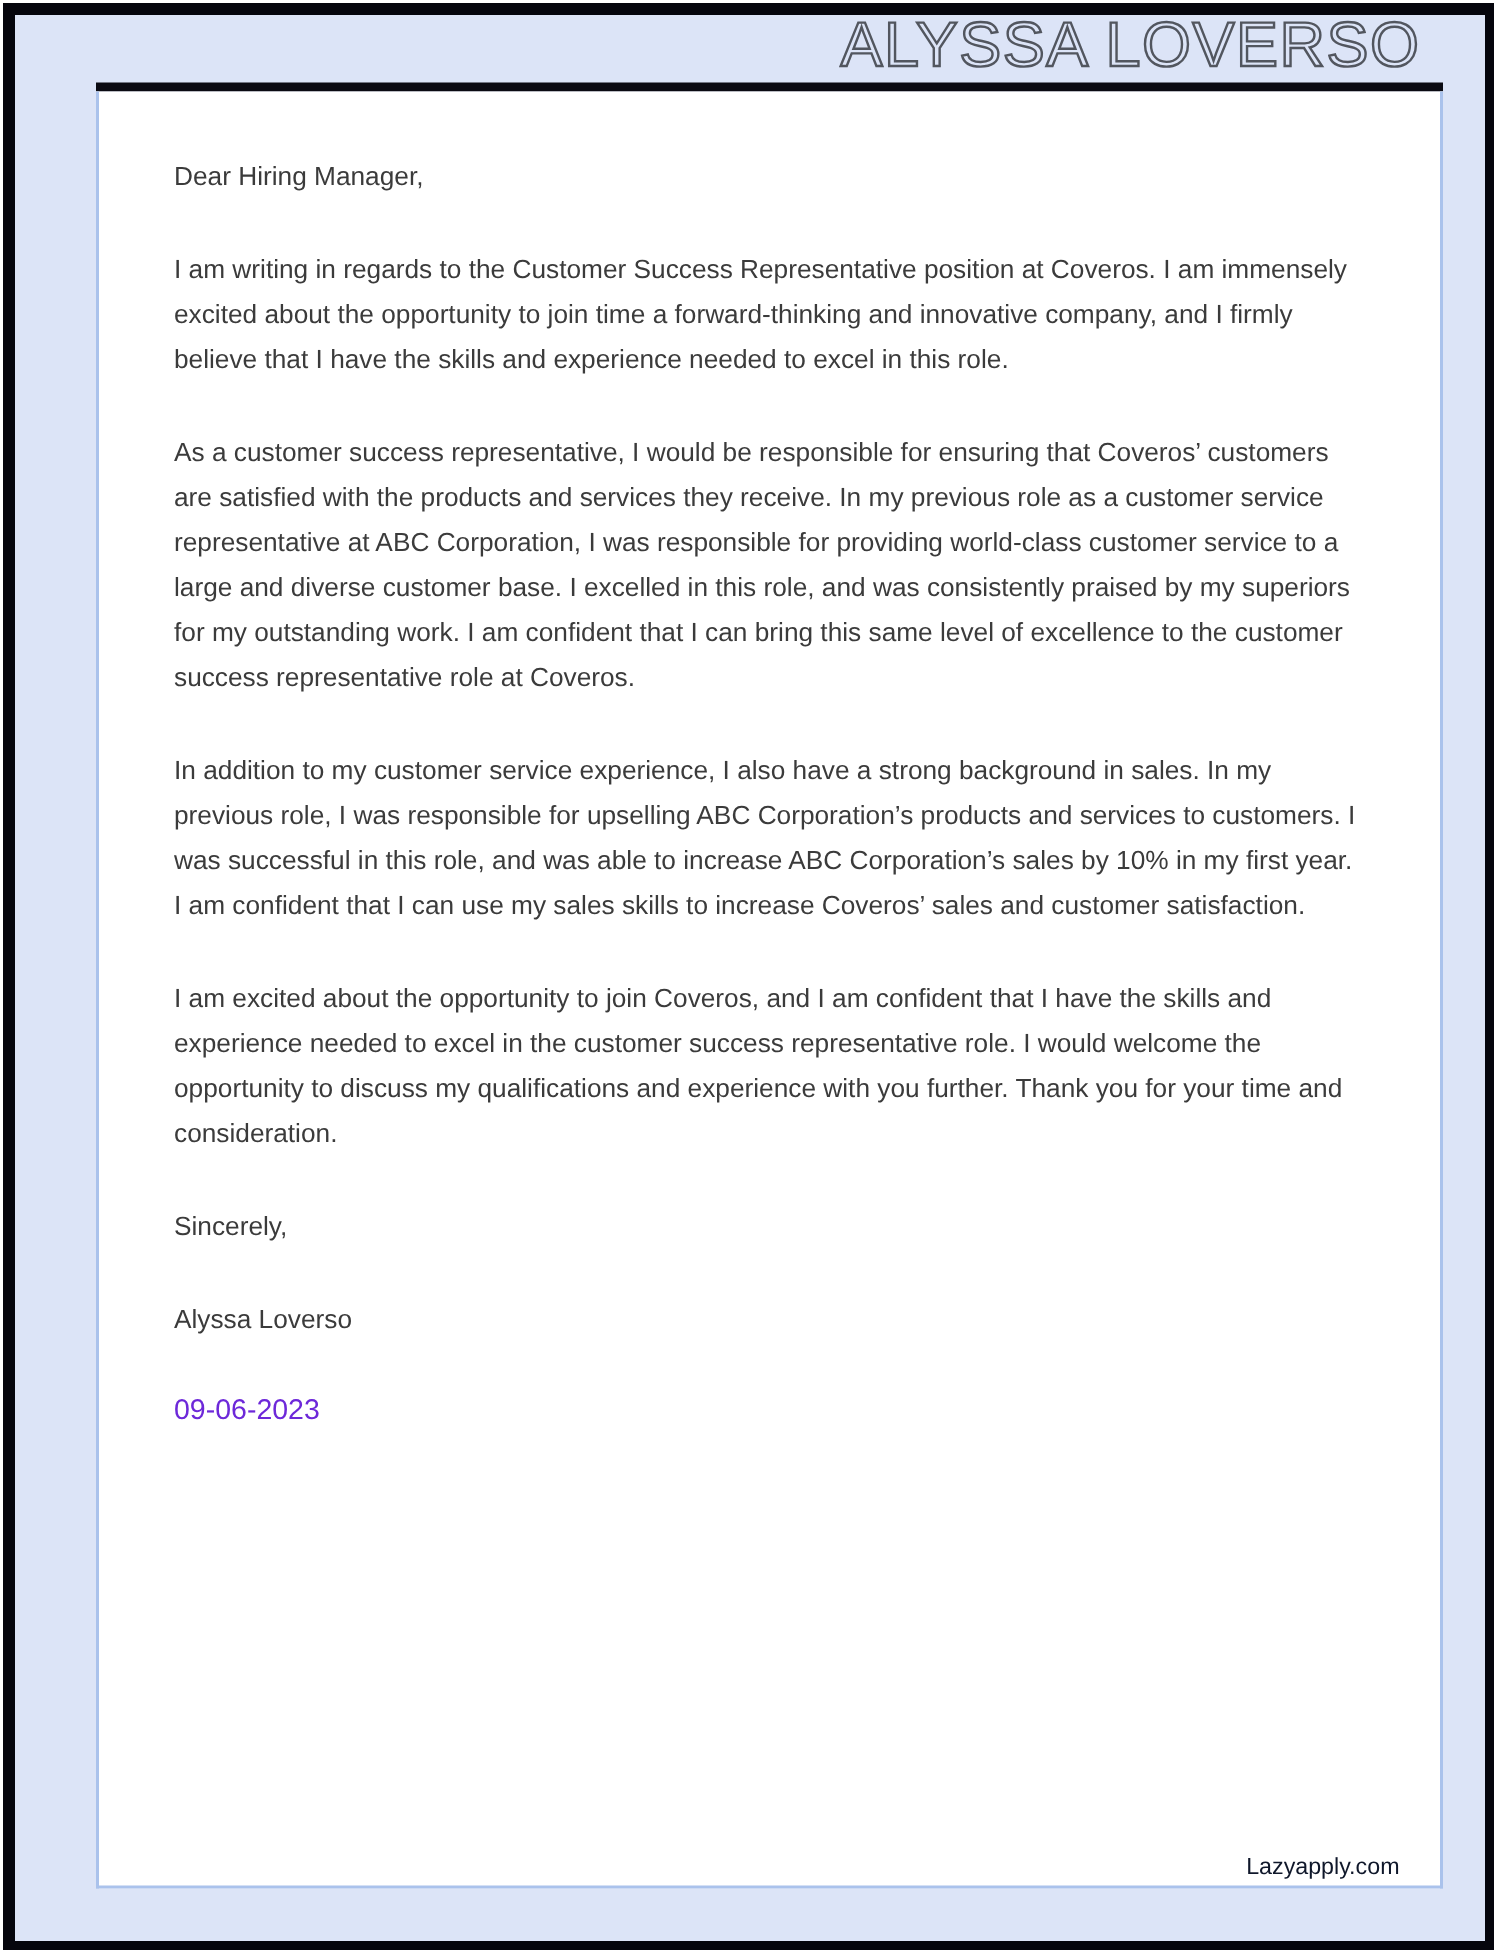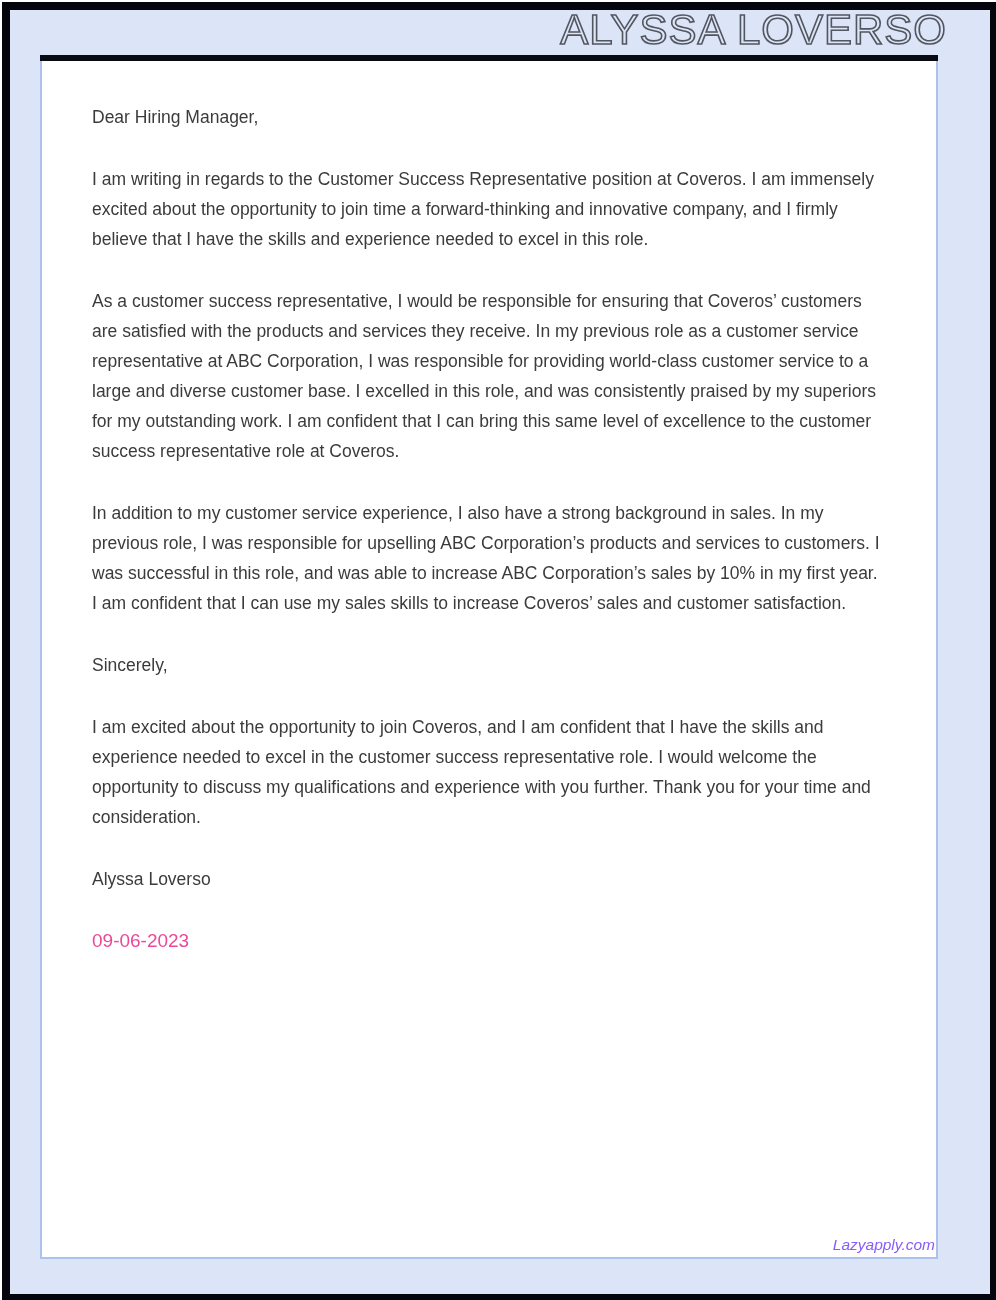--- a/index.html
+++ b/index.html
@@ -27,21 +27,21 @@
     line-height: 1;
     font-weight: 400;
     letter-spacing: 1px;
     color: transparent;
     -webkit-text-stroke: 1.6px #52565f;
     text-stroke: 1.6px #52565f;
     white-space: nowrap;
     padding-bottom: 2px;
   }
   .doc-wrap {
-    margin: 0 28px;
+    margin: 0 52px;
     width: 900px;
   }
   .header-rule {
     height: 6px;
     background: #0a0a12;
   }
   .document {
     background: #ffffff;
     border-left: 2px solid #aac2ec;
     border-right: 2px solid #aac2ec;
@@ -54,26 +54,25 @@
     line-height: 30px;
   }
   .document p { margin-bottom: 30px; }
   .signature-name { margin-bottom: 10px; }
   .date-text {
     font-size: 19px;
     margin-bottom: 0;
   }
   .watermark {
     position: absolute;
-    right: 0;
+    right: 26px;
     bottom: 2px;
     font-size: 15.5px;
-    color: #8b5cf6;
+    color: #0f172a;
     line-height: 18px;
-    font-style: italic;
   }
 </style>
 </head>
 <body>
 
 <div class="page-frame">
 
   <div class="header-zone">
     <div class="header-name">ALYSSA LOVERSO</div>
   </div>
@@ -84,26 +83,26 @@
     <div class="document">
 
       <p>Dear Hiring Manager,</p>
 
       <p>I am writing in regards to the Customer Success Representative position at Coveros. I am immensely excited about the opportunity to join time a forward-thinking and innovative company, and I firmly believe that I have the skills and experience needed to excel in this role.</p>
 
       <p>As a customer success representative, I would be responsible for ensuring that Coveros’ customers are satisfied with the products and services they receive. In my previous role as a customer service representative at ABC Corporation, I was responsible for providing world-class customer service to a large and diverse customer base. I excelled in this role, and was consistently praised by my superiors for my outstanding work. I am confident that I can bring this same level of excellence to the customer success representative role at Coveros.</p>
 
       <p>In addition to my customer service experience, I also have a strong background in sales. In my previous role, I was responsible for upselling ABC Corporation’s products and services to customers. I was successful in this role, and was able to increase ABC Corporation’s sales by 10% in my first year. I am confident that I can use my sales skills to increase Coveros’ sales and customer satisfaction.</p>
 
+      <p>I am excited about the opportunity to join Coveros, and I am confident that I have the skills and experience needed to excel in the customer success representative role. I would welcome the opportunity to discuss my qualifications and experience with you further. Thank you for your time and consideration.</p>
+
       <p>Sincerely,</p>
-
-      <p>I am excited about the opportunity to join Coveros, and I am confident that I have the skills and experience needed to excel in the customer success representative role. I would welcome the opportunity to discuss my qualifications and experience with you further. Thank you for your time and consideration.</p>
 
       <p class="signature-name">Alyssa Loverso</p>
 
-      <p class="date-text" style="color:#ec4899;">09-06-2023</p>
+      <p class="date-text" style="color:#6d28d9;">09-06-2023</p>
 
       <div class="watermark">Lazyapply.com</div>
 
     </div>
   </div>
 
 </div>
 
 </body></html>

